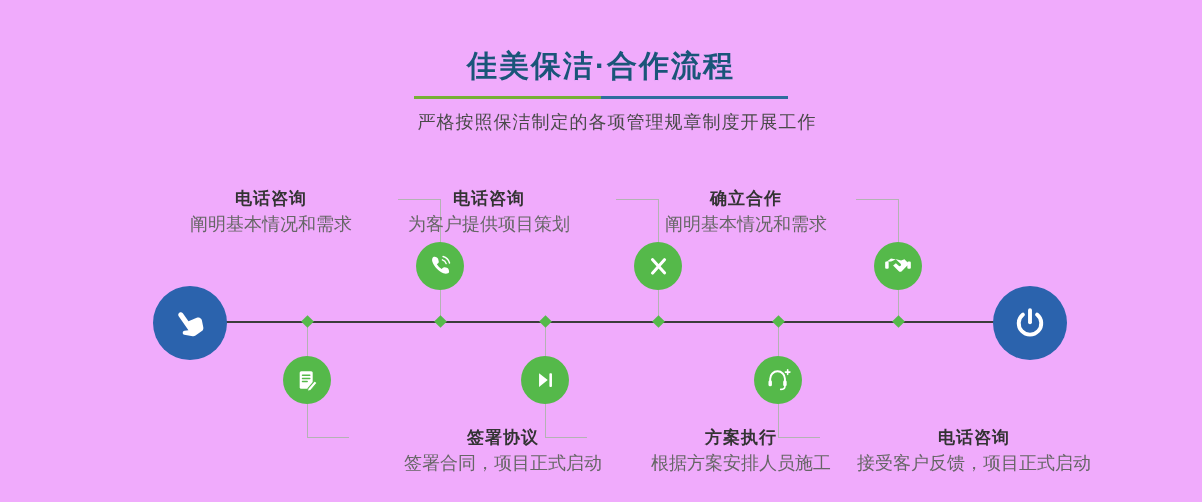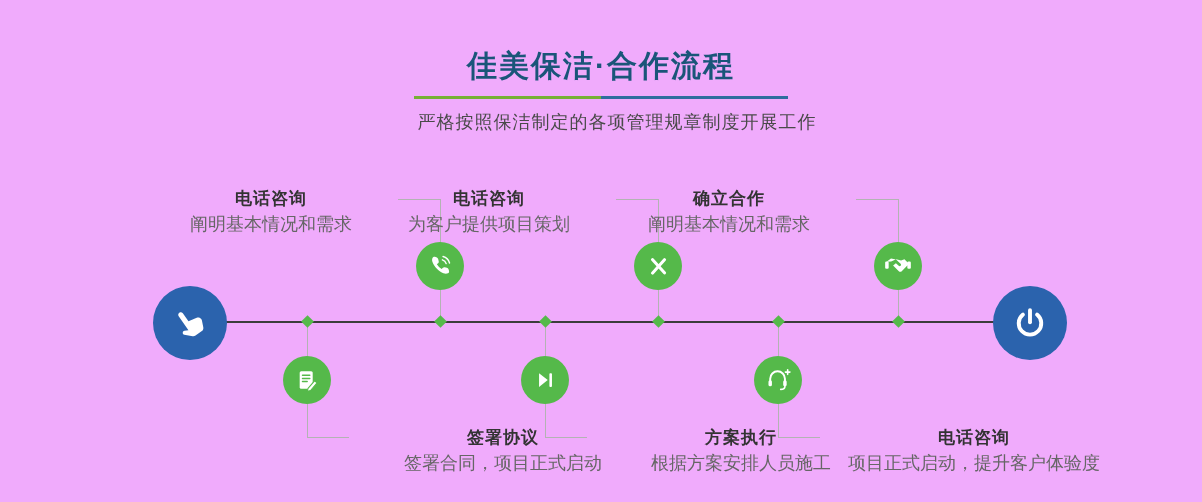--- a/index.html
+++ b/index.html
@@ -34,21 +34,21 @@
   .step-desc  { font-size:18px; color:#666; margin-top:8px; line-height:16px; }
   .label-top { text-align:center; top:189px; width:250px; }
   .label-bottom { text-align:center; top:428px; width:300px; }
 
   
   .vt0{left:440px;top:199px;height:123px;} .ht0{left:398px;top:199px;width:42px;}
   .dt0{left:436px;top:317px;} .nt0{left:416px;top:242px;} .lt0{left:146px;}
   .vt1{left:658px;top:199px;height:123px;} .ht1{left:616px;top:199px;width:42px;}
   .dt1{left:654px;top:317px;} .nt1{left:634px;top:242px;} .lt1{left:364px;}
   .vt2{left:898px;top:199px;height:123px;} .ht2{left:856px;top:199px;width:42px;}
-  .dt2{left:894px;top:317px;} .nt2{left:874px;top:242px;} .lt2{left:604px;}
+  .dt2{left:894px;top:317px;} .nt2{left:874px;top:242px;} .lt2{left:621px;}
 
   .vb0{left:307px;top:322px;height:116px;} .hb0{left:307px;top:437px;width:42px;}
   .db0{left:303px;top:317px;} .nb0{left:283px;top:356px;} .lb0{left:353px;}
   .vb1{left:545px;top:322px;height:116px;} .hb1{left:545px;top:437px;width:42px;}
   .db1{left:541px;top:317px;} .nb1{left:521px;top:356px;} .lb1{left:591px;}
   .vb2{left:778px;top:322px;height:116px;} .hb2{left:778px;top:437px;width:42px;}
   .db2{left:774px;top:317px;} .nb2{left:754px;top:356px;} .lb2{left:824px;}
 </style>
 </head>
 <body>
@@ -182,17 +182,17 @@
         <rect x="3.2" y="12.2" width="3.2" height="5.6" rx="1.5" fill="#fff"></rect>
         <rect x="16.8" y="12.2" width="3.2" height="5.6" rx="1.5" fill="#fff"></rect>
         <path d="M18.4 17.8c0 1.9-1.7 2.9-3.9 2.9" stroke="#fff" stroke-width="1.5" fill="none" stroke-linecap="round"></path>
         <g stroke="#fff" stroke-width="1.5" stroke-linecap="round">
           <path d="M20.9 2.6v4.2M18.8 4.7H23"></path>
         </g>
       </svg>
     </div>
     <div class="step-label label-bottom lb2">
       <div class="step-title">电话咨询</div>
-      <div class="step-desc">项目正式启动，提升客户体验度</div>
+      <div class="step-desc">接受客户反馈，项目正式启动</div>
     </div>
   </div>
 
 </div>
 
 </body></html>

